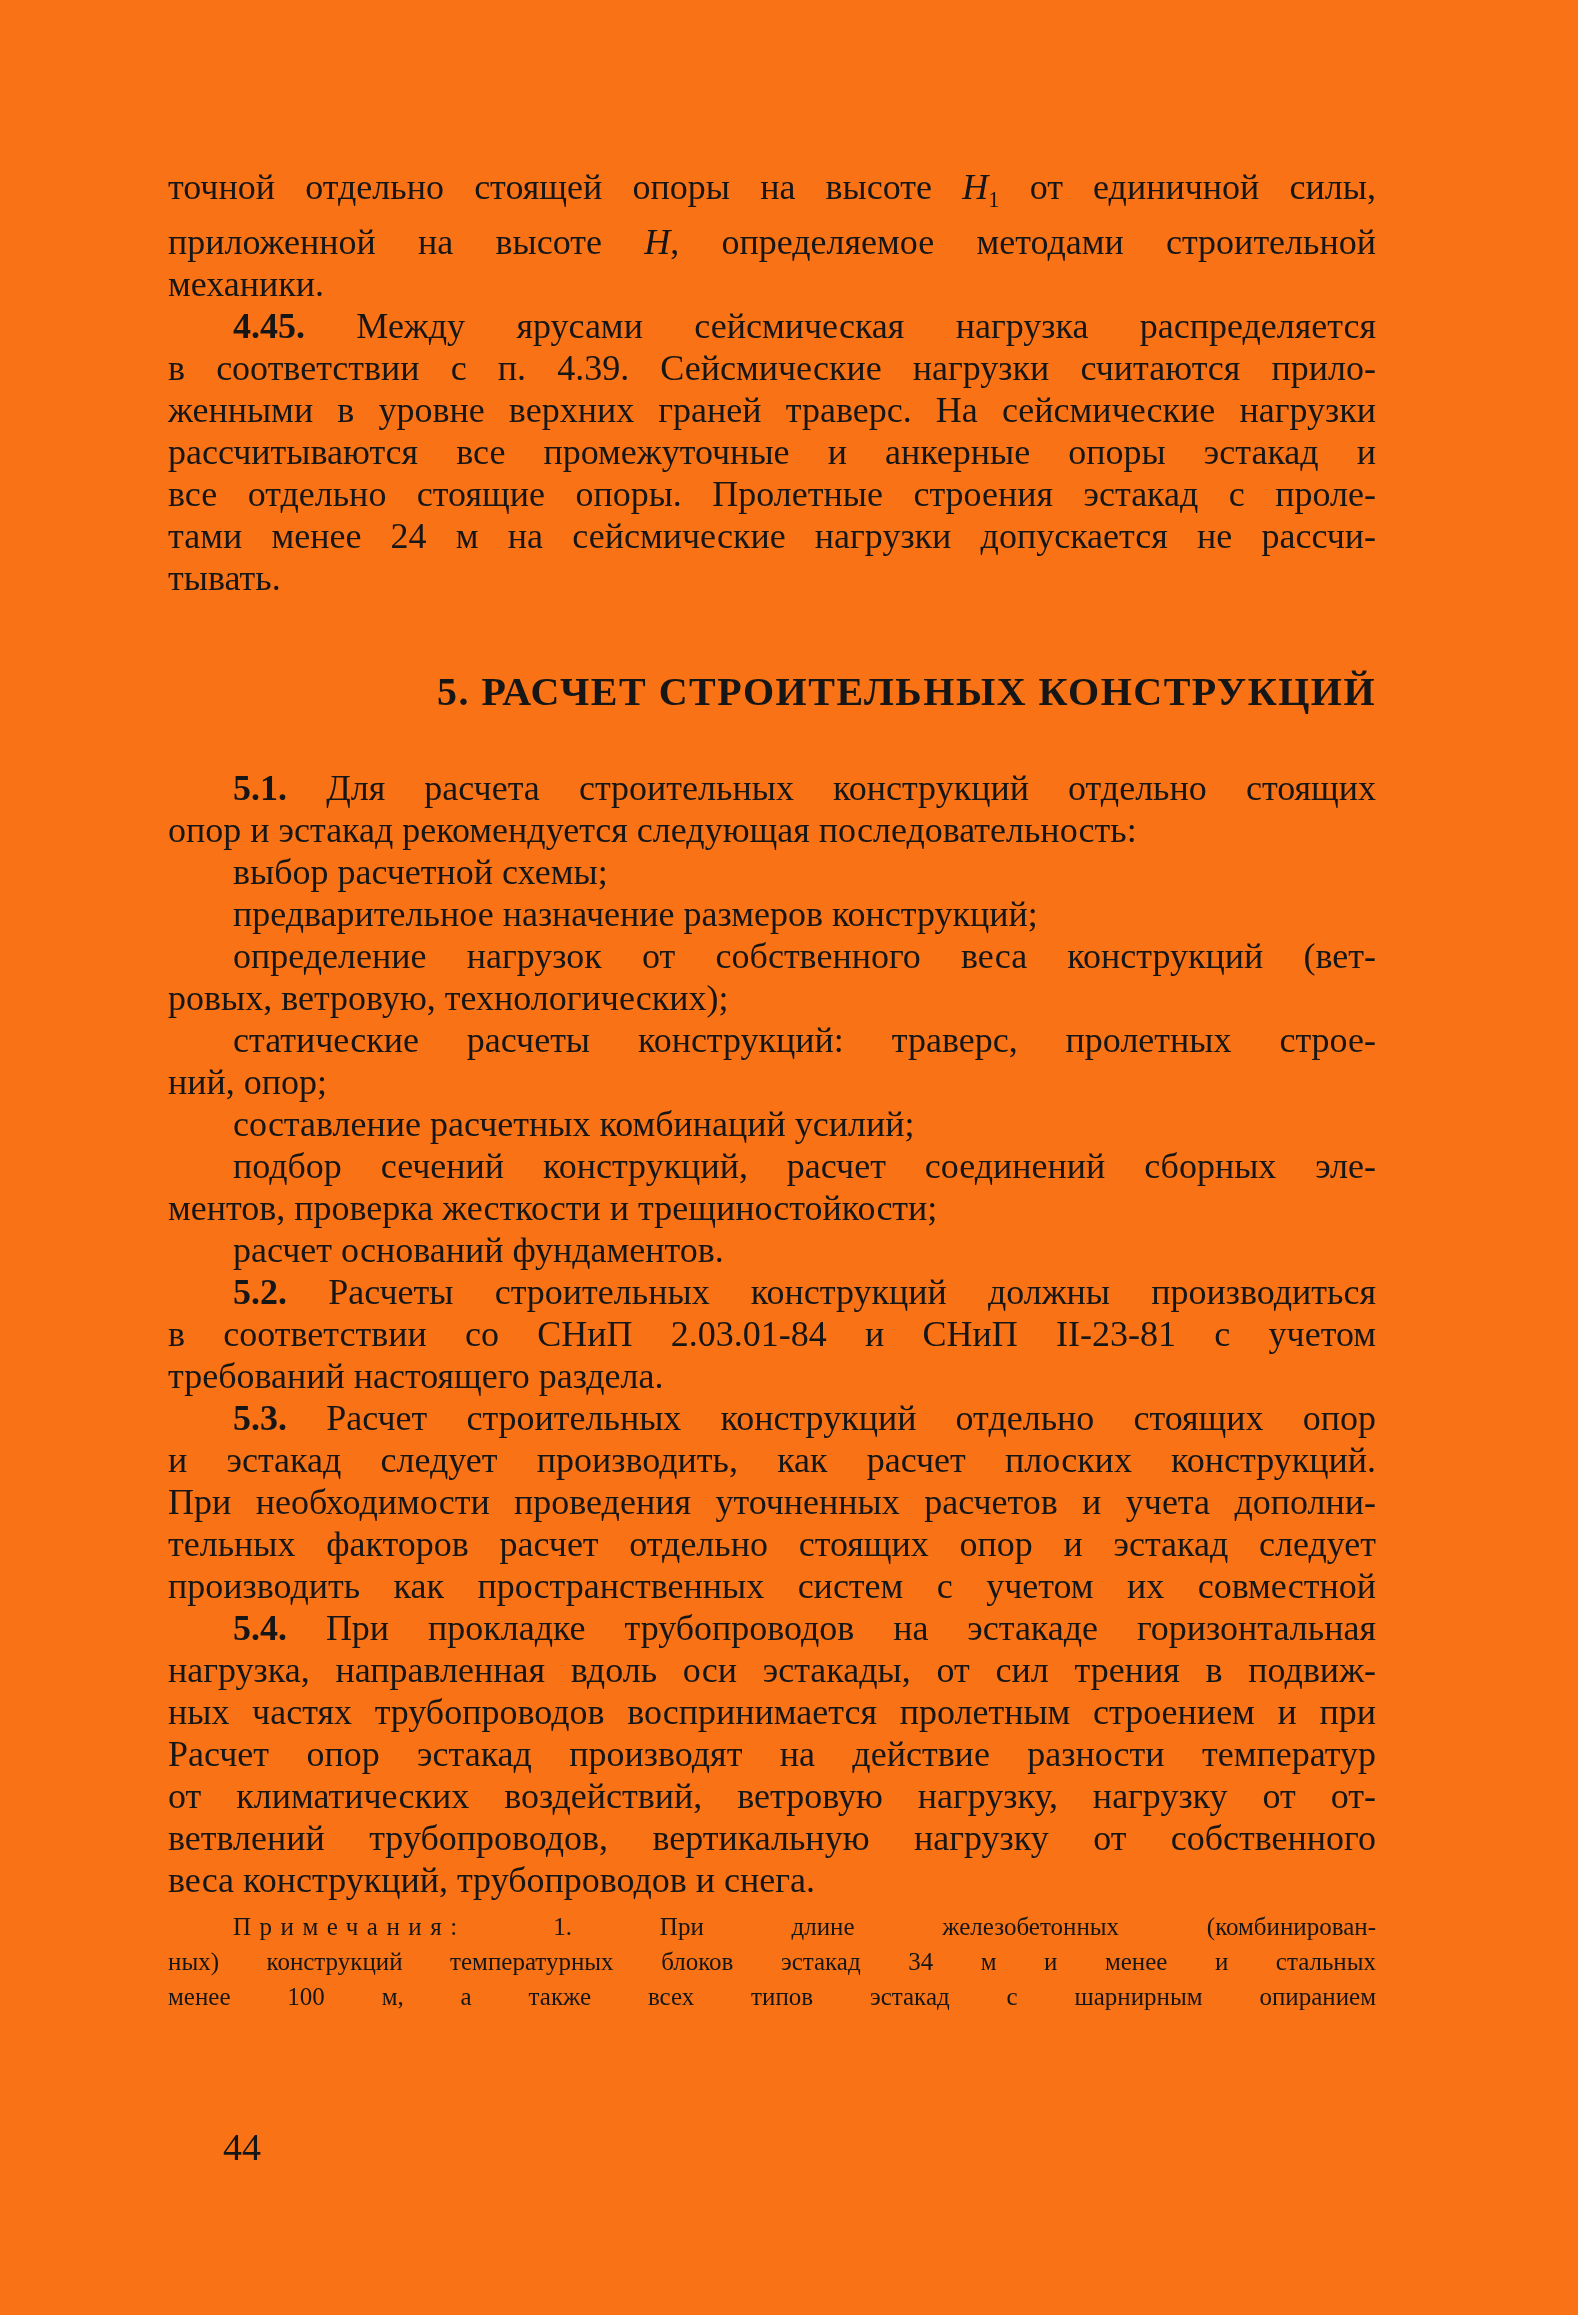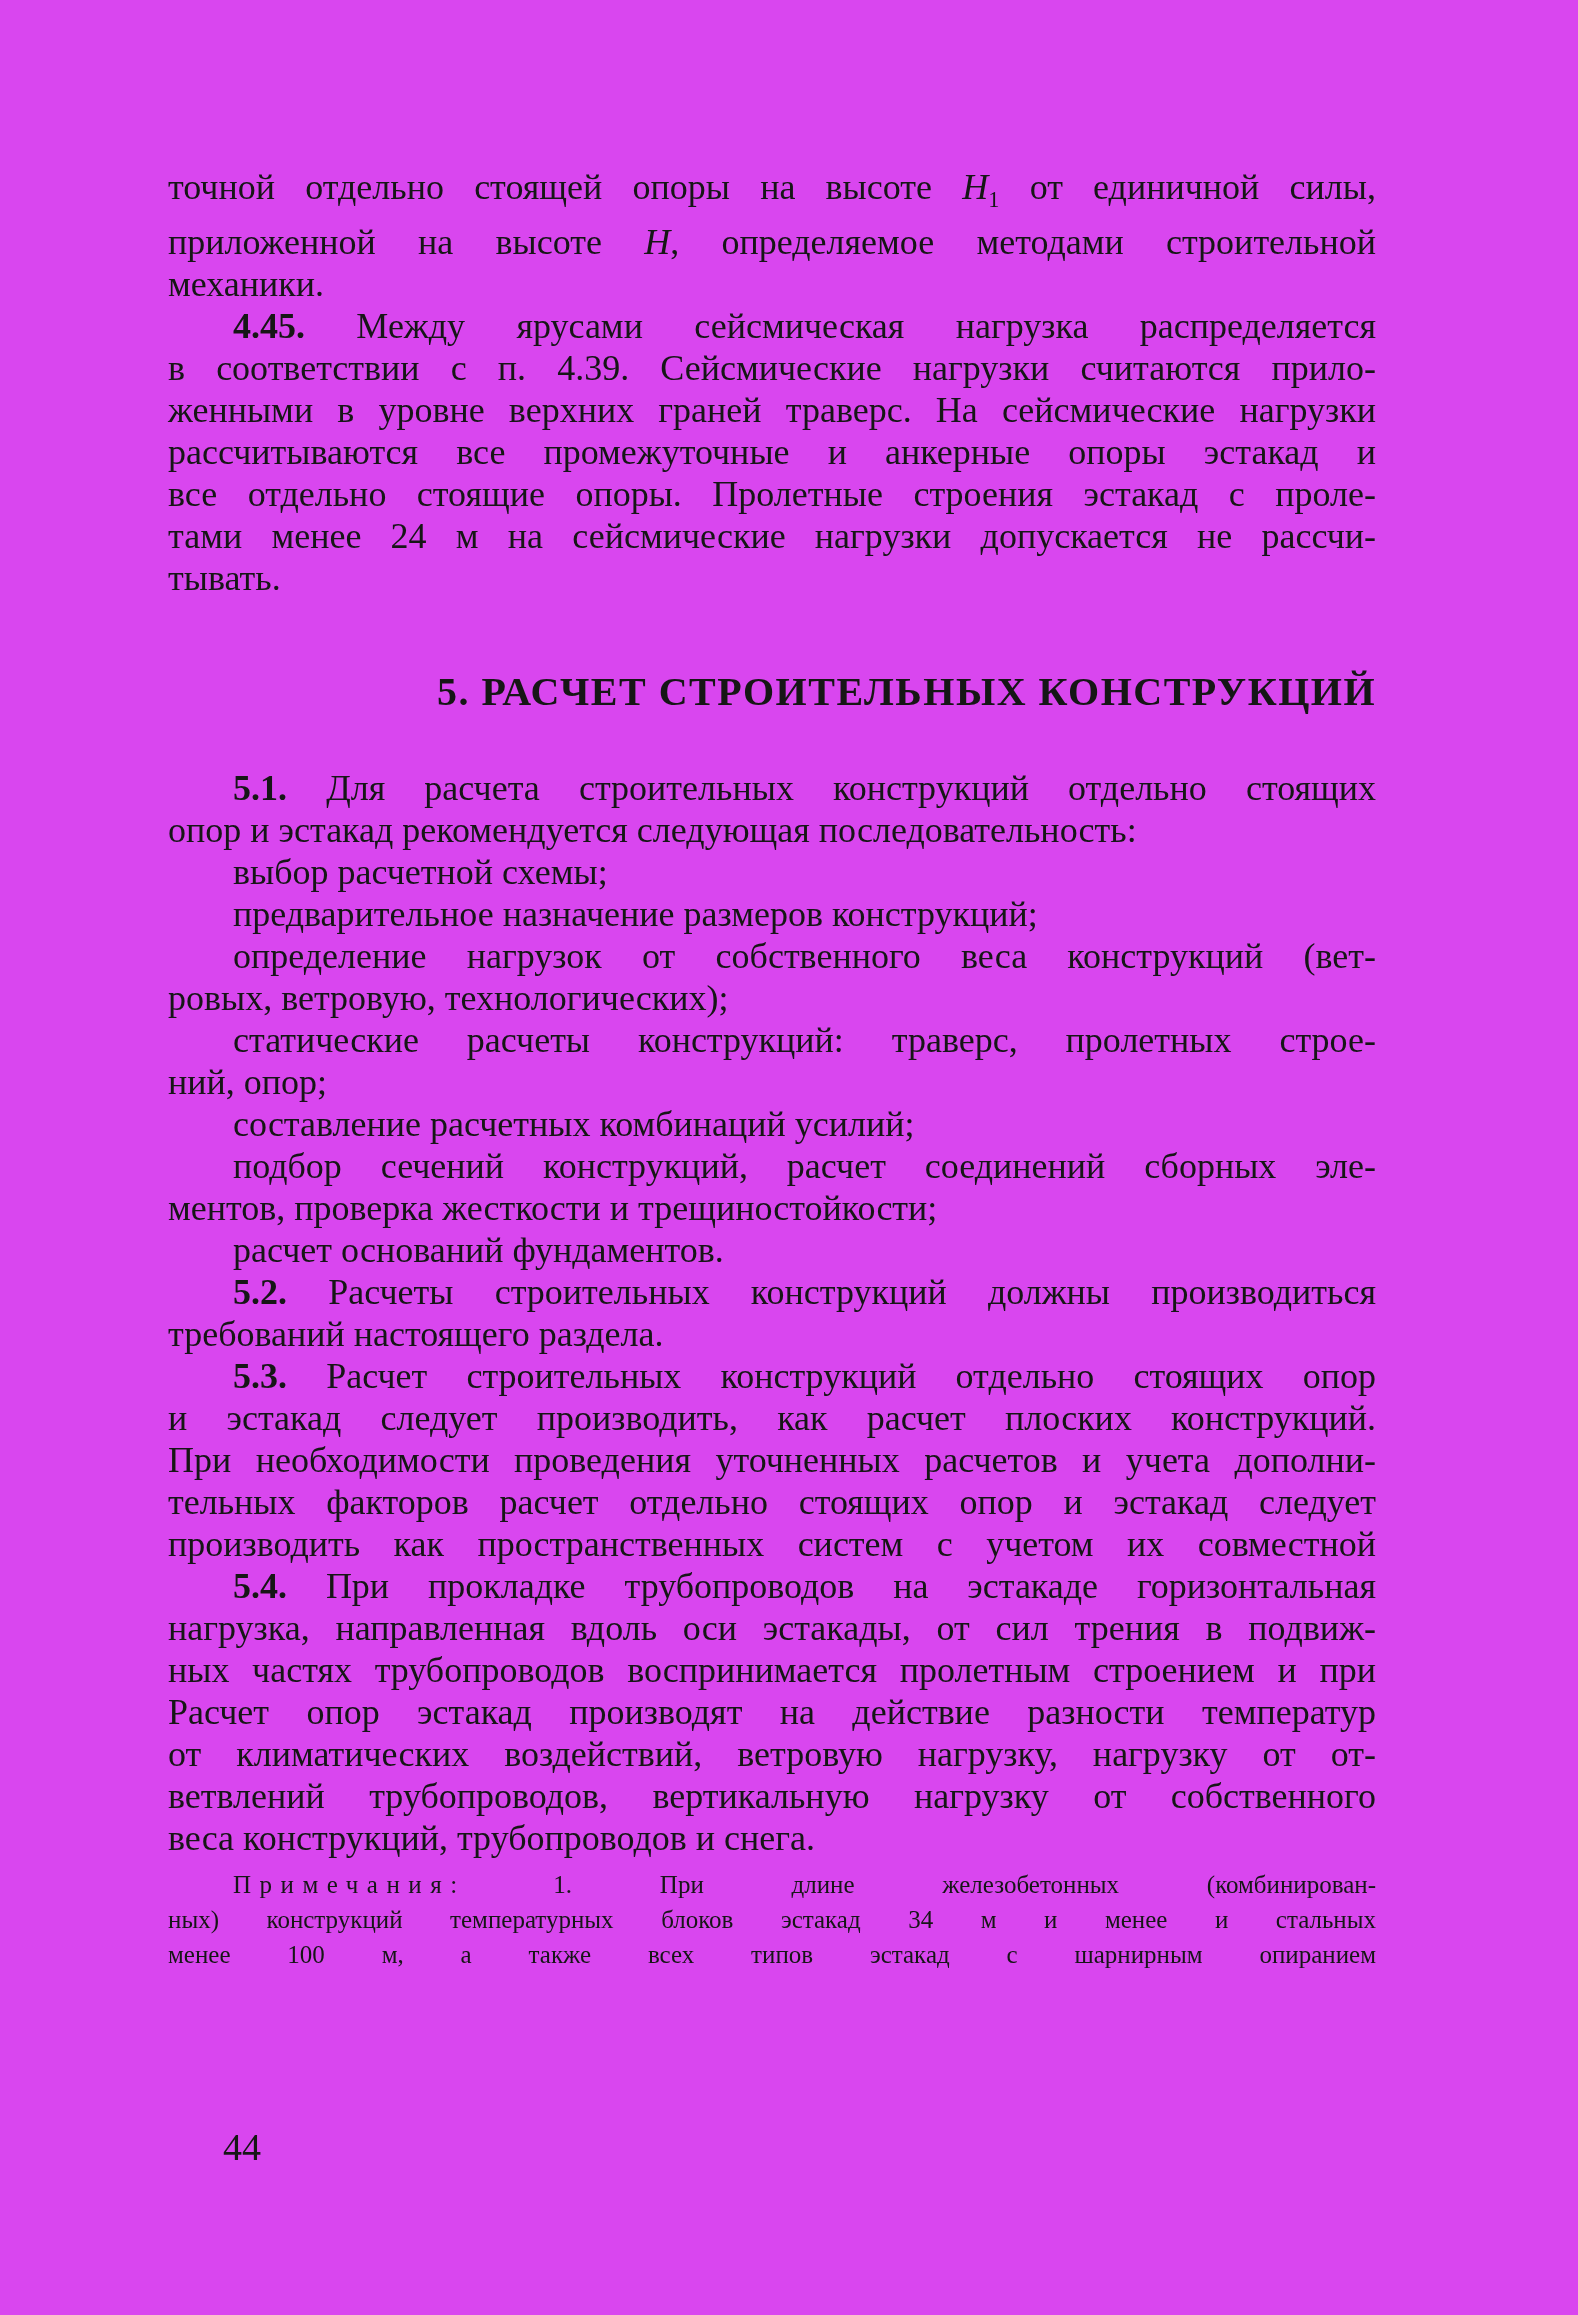--- a/index.html
+++ b/index.html
@@ -1,20 +1,20 @@
 <!DOCTYPE html>
 <html lang="ru"><head>
 <meta charset="utf-8">
 <style>
   html,body { margin:0; padding:0; background:#e8e8e8; }
   .page {
     position:relative;
     width:1578px; height:2316px;
     margin:0 auto;
-    background:#d946ef;
+    background:#f97316;
     color:#161616;
     font-family:"Liberation Serif","DejaVu Serif",serif;
     overflow:hidden;
   }
   .content {
     position:absolute;
     left:168px; top:166px;
     width:1208px;
     font-size:36px;
     line-height:42px;
@@ -121,20 +121,21 @@
     </div>
     <div class="para">
       <div class="line ind">расчет оснований фундаментов.</div>
     </div>
 
     <div class="para">
       <div class="line j ind">
         <span class="pnum">5.2.</span>
         <span>Расчеты строительных конструкций должны производиться</span>
       </div>
+      <div class="line j">в соответствии со СНиП 2.03.01-84 и СНиП II-23-81 с учетом</div>
       <div class="line">требований настоящего раздела.</div>
     </div>
 
     <div class="para">
       <div class="line j ind">
         <span class="pnum">5.3.</span>
         <span>Расчет строительных конструкций отдельно стоящих опор</span>
       </div>
       <div class="line j">и эстакад следует производить, как расчет плоских конструкций.</div>
       <div class="line j">При необходимости проведения уточненных расчетов и учета дополни-</div>

